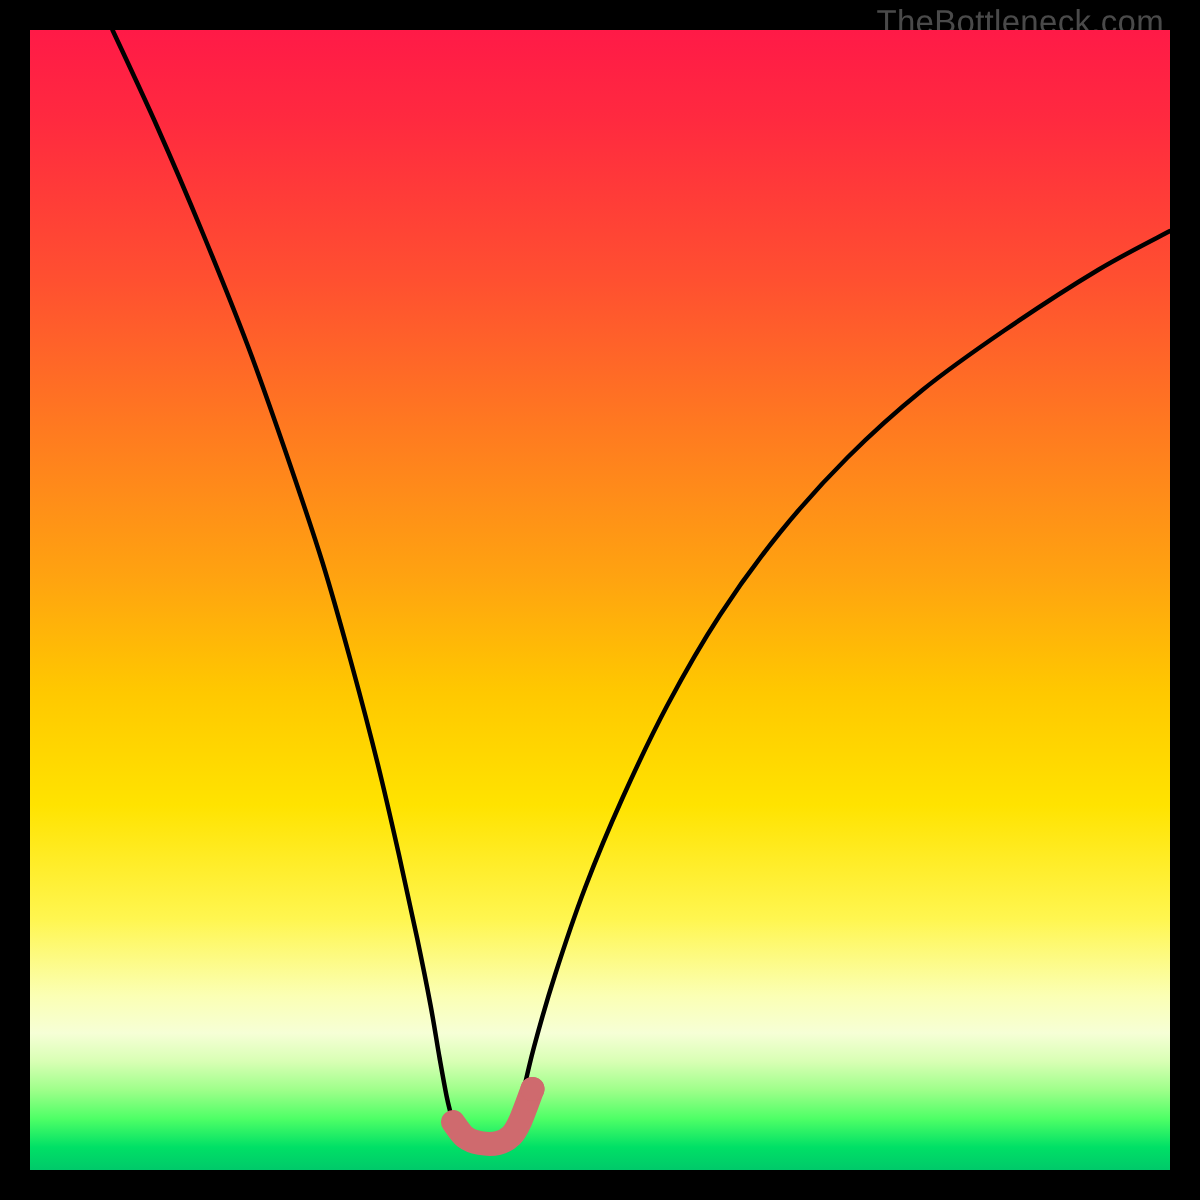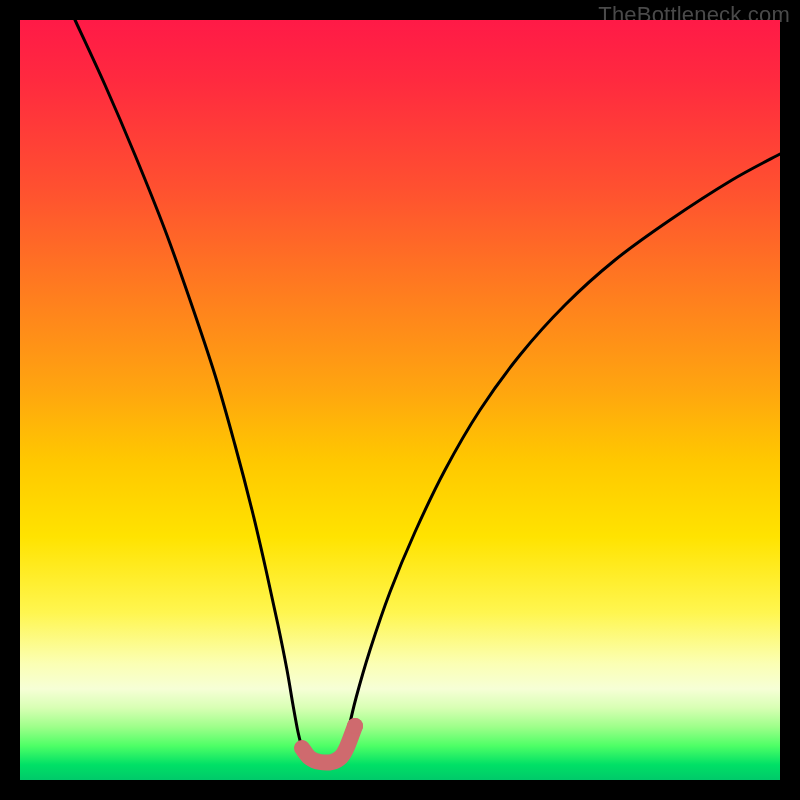--- a/index.html
+++ b/index.html
@@ -39,21 +39,21 @@
       #d8ffb4 90.5%,
       #9eff8a 93%,
       #4eff66 95.5%,
       #00e066 98%,
       #00c96a 100%
     );
   }
   .watermark {
     position: absolute;
     top: 2px;
-    right: 10px;
+    right: 24px;
     color: #4a4a4a;
     font-size: 22px;
     font-weight: 500;
     letter-spacing: 0.2px;
     user-select: none;
   }
   svg.plot {
     position: absolute;
     left: 0;
     top: 0;

